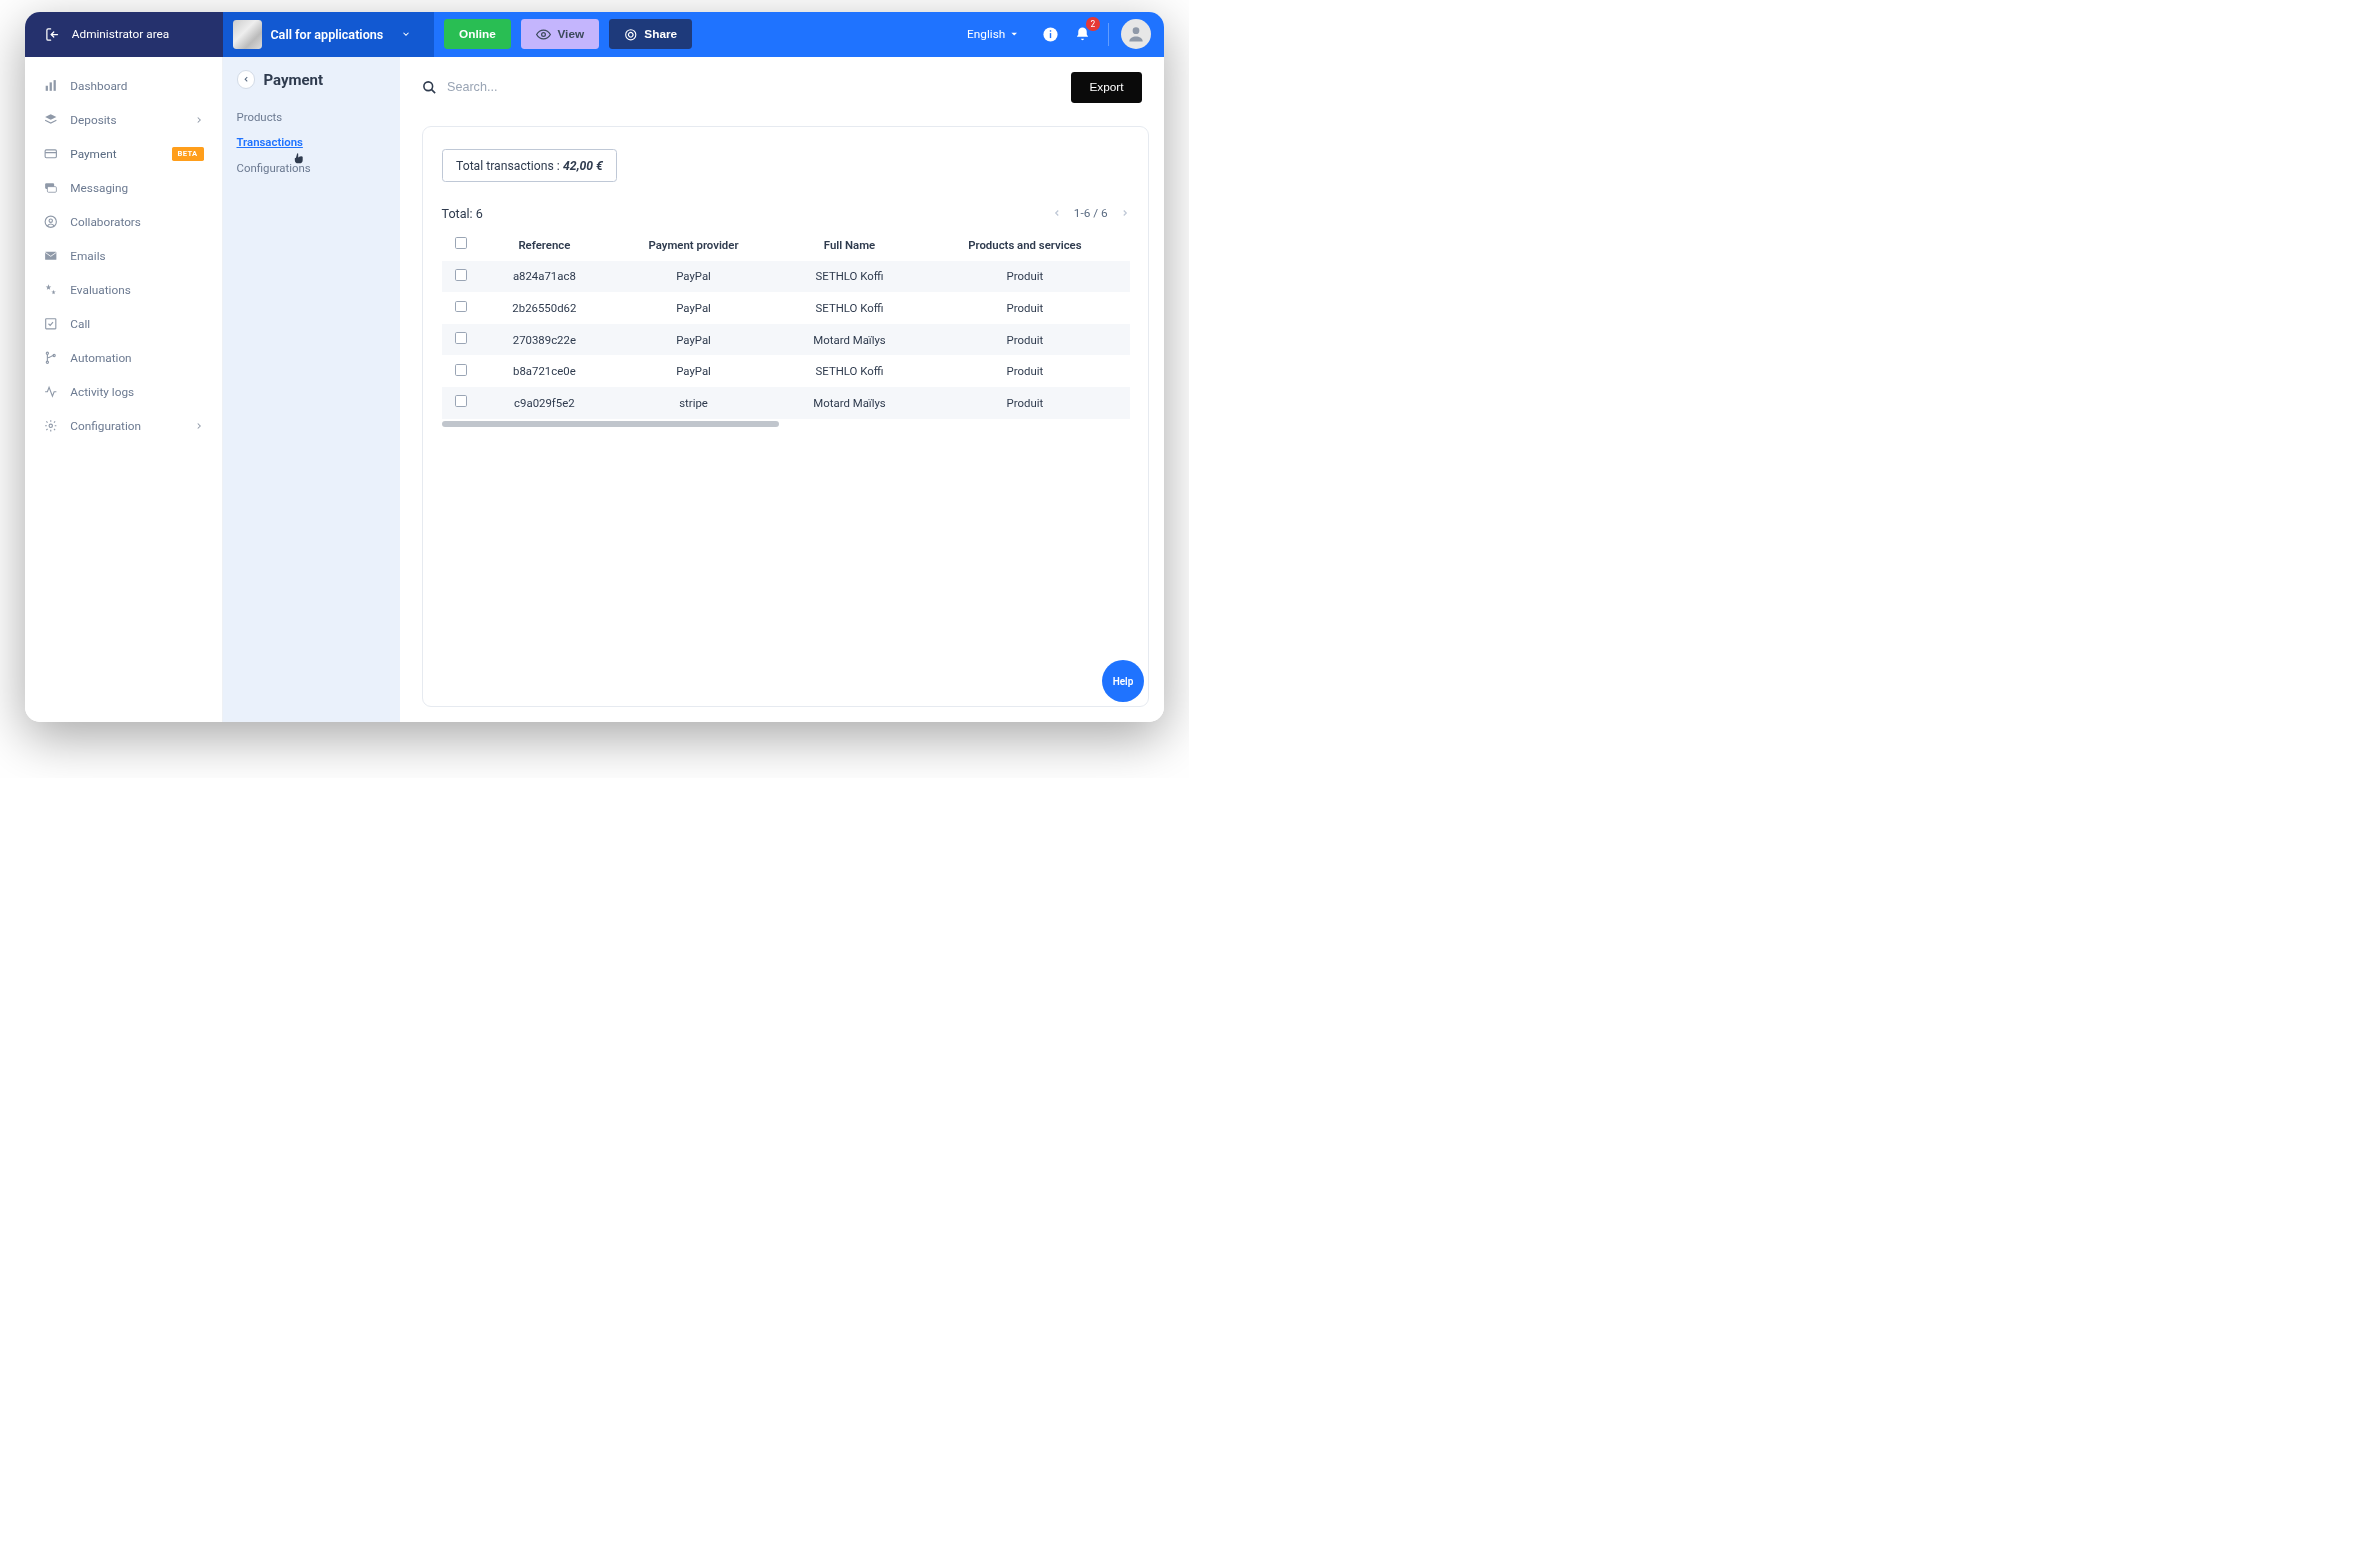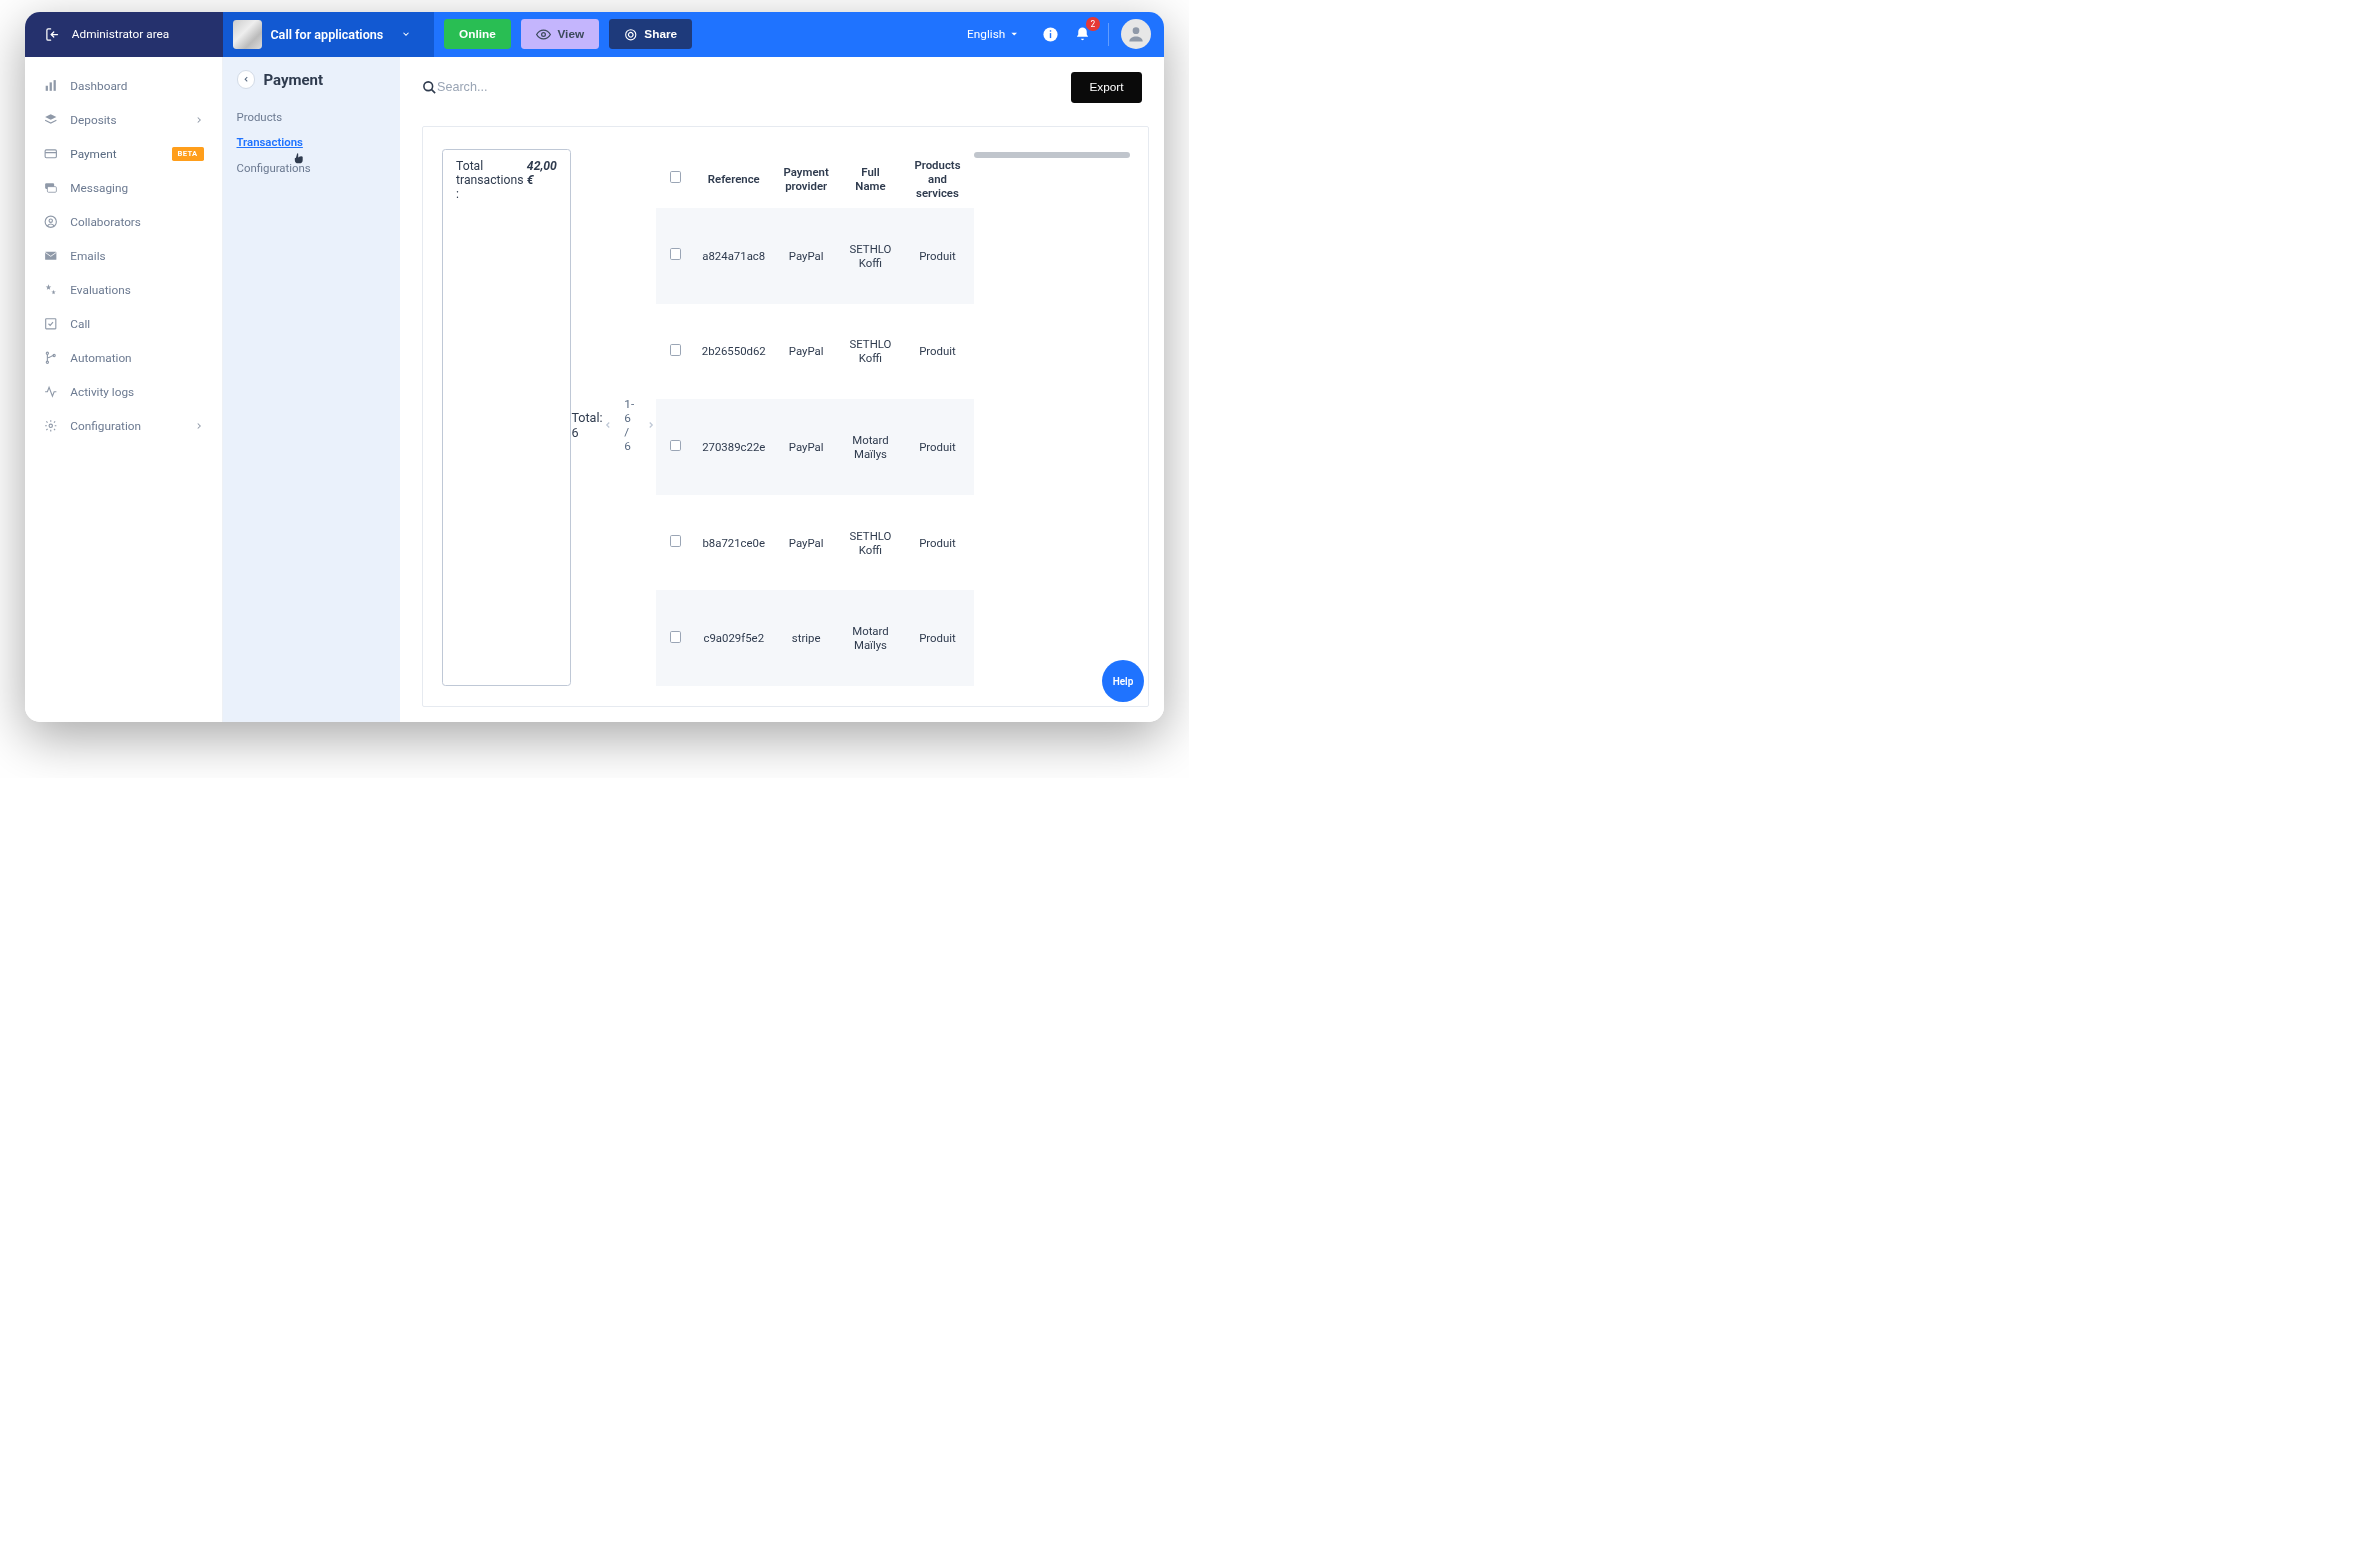--- a/index.html
+++ b/index.html
@@ -101,31 +101,31 @@
   width:18.5px; height:18.5px; border-radius:9.3px; background:#fff; border:0.8px solid #d3dbe6;
   display:flex; align-items:center; justify-content:center; cursor:pointer;
 }
 .subpanel-title { font-size:15px; font-weight:700; color:#2f3b4e; }
 .sub-link { display:block; color:#6c7a91; font-size:11.4px; padding:5.9px 0; cursor:pointer; }
 .sub-link.active { color:#1f73ff; font-weight:600; text-decoration:underline; }
 .content { flex:1; display:flex; flex-direction:column; background:#fff; min-width:0; }
 .content-top {
   display:flex; align-items:center; padding:15px 22px 6.7px 22px; gap:8.4px;
 }
-.search-wrap { flex:1; display:flex; align-items:center; gap:0; }
+.search-wrap { flex:1; display:flex; align-items:center; gap:10px; }
 .search-input {
   border:none; outline:none; font-size:12.6px; color:#333; width:100%;
 }
 .search-input::placeholder { color:#9aa5b5; }
 .export-btn {
   background:#0a0a0a; color:#fff; border:none; padding:8.4px 18.5px; border-radius:3.4px; font-size:11.8px; font-weight:500; cursor:pointer;
 }
 .panel {
-  margin: 17px 15px 15px 22px; border:0.8px solid #e6eaf0; border-radius:2px; padding:22px 18.5px 20px 18.5px; flex:1; min-height:0;
-  display:flex; flex-direction:row;
+  margin: 17px 15px 15px 22px; border:0.8px solid #e6eaf0; border-radius:9px; padding:22px 18.5px 20px 18.5px; flex:1; min-height:0;
+  display:flex; flex-direction:column;
 }
 .total-box {
   display:inline-flex; border:0.8px solid #bfc8d6; border-radius:3.4px; padding:8.4px 13.5px; font-size:12.2px; color:#2f3b4e;
   width:fit-content;
 }
 .total-box b { font-weight:700; margin-left:3.4px;font-style:italic; }
 .table-head-row {
   display:flex; justify-content:space-between; align-items:center; margin-top:23.6px; margin-bottom:8.4px;
 }
 .total-count { color:#2f3b4e; font-size:12.6px; }

